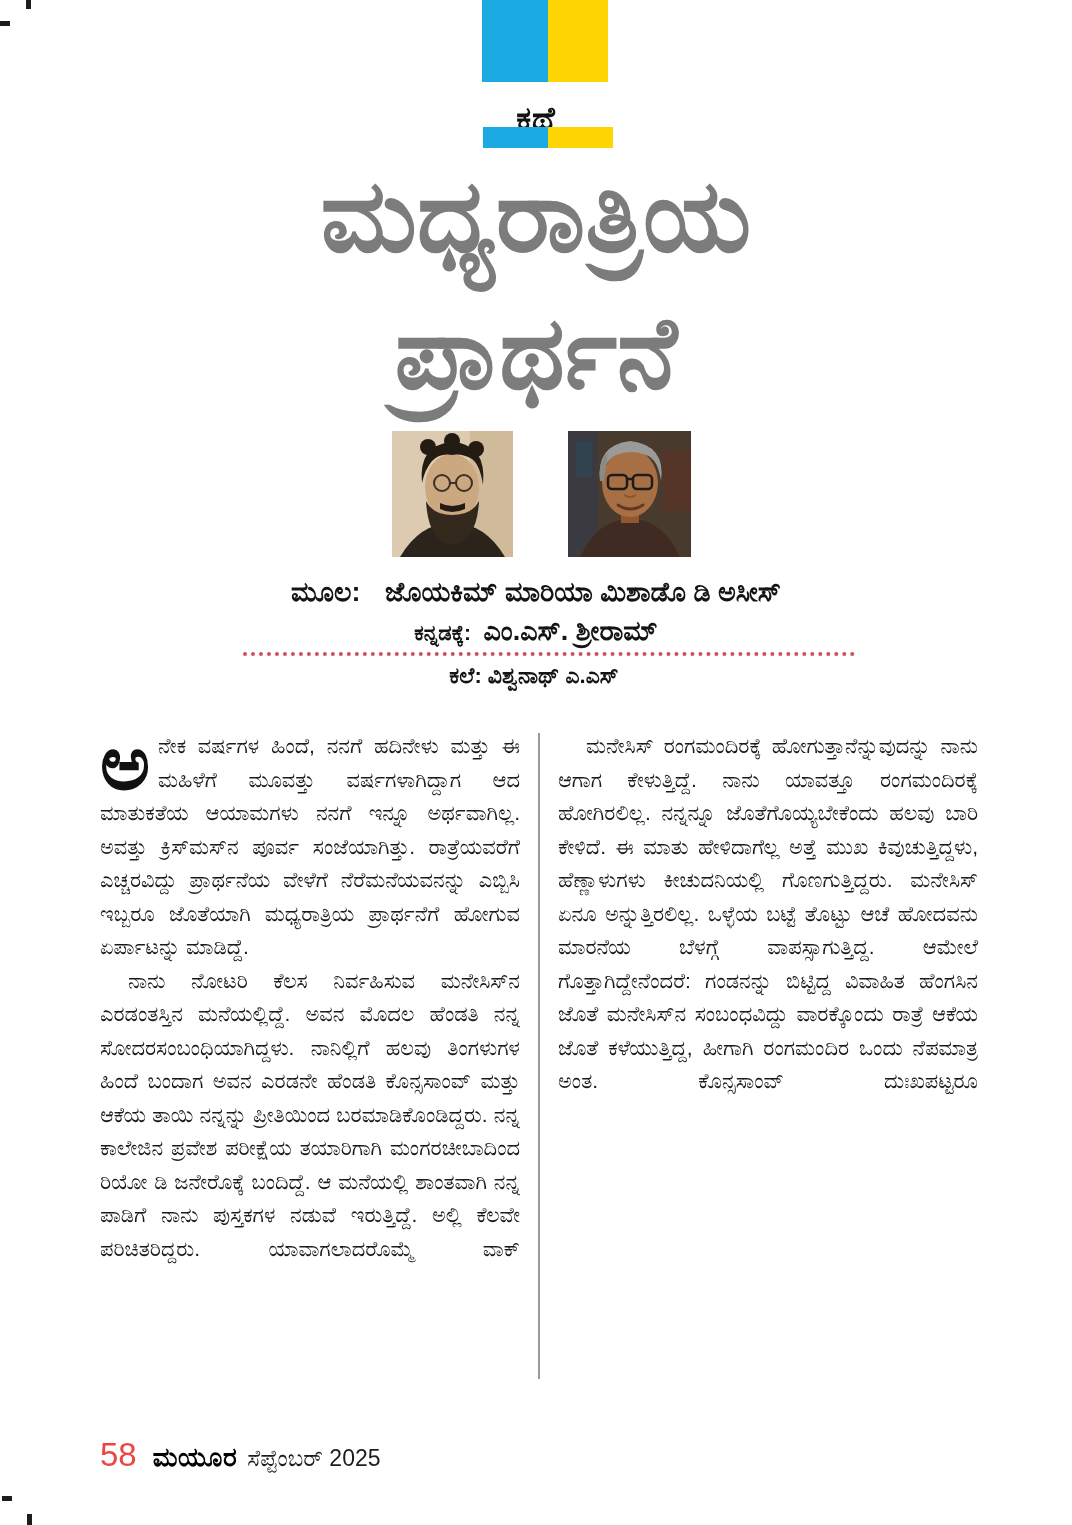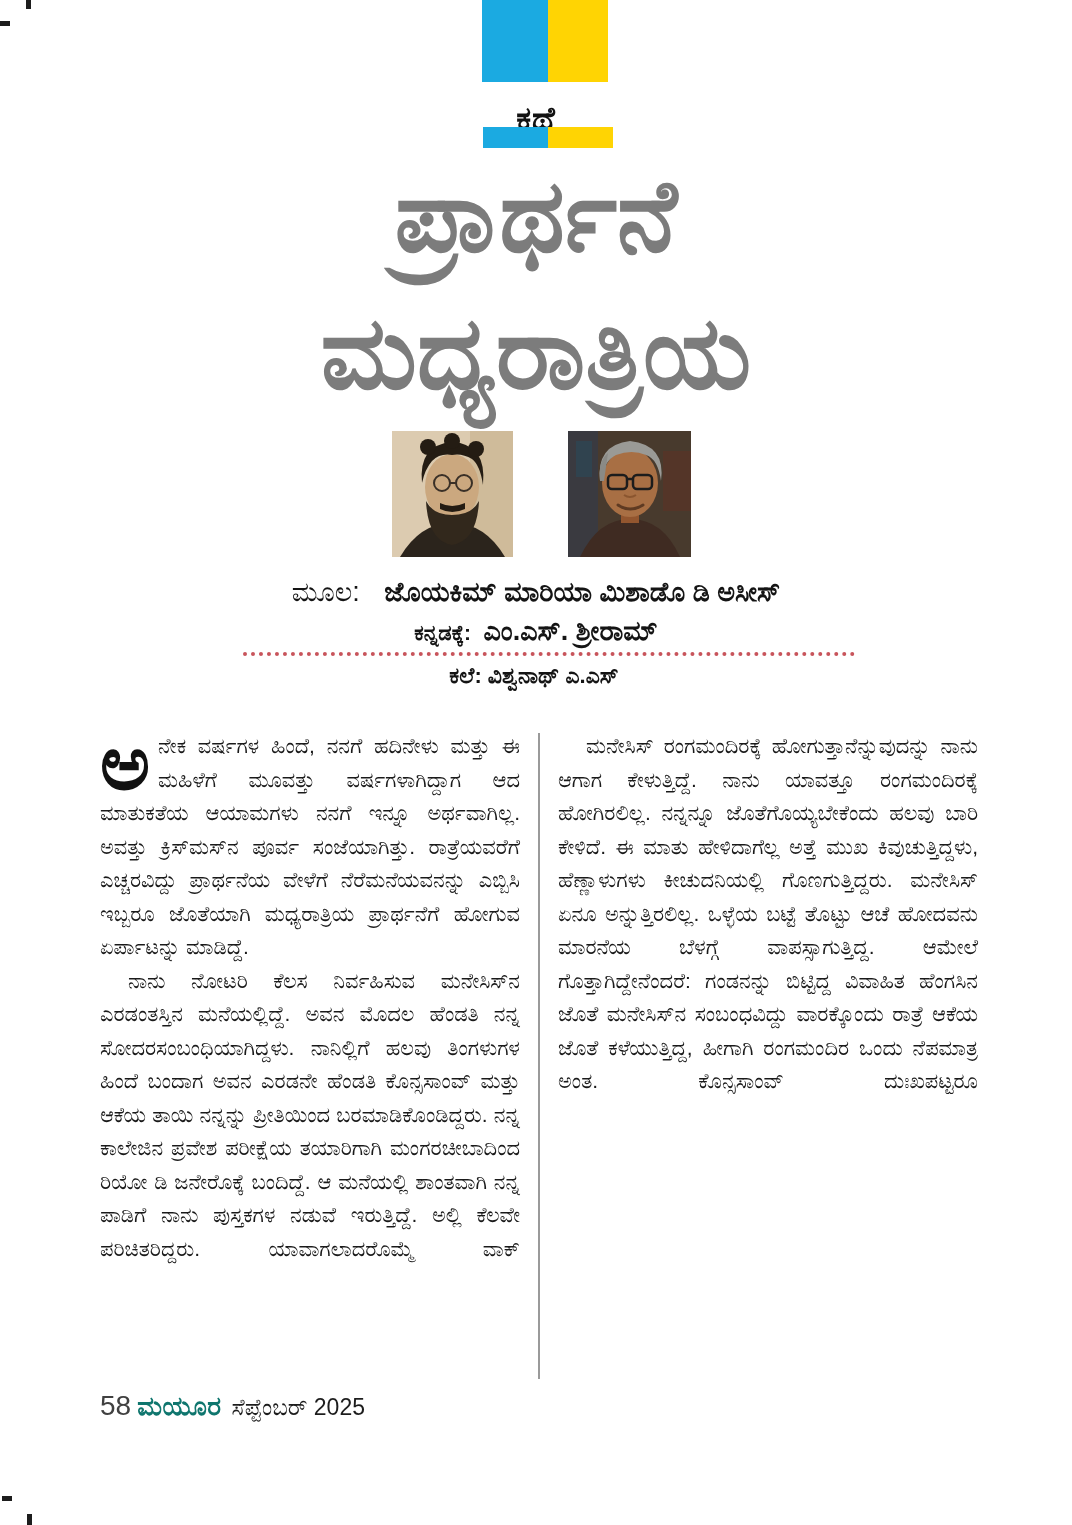--- a/index.html
+++ b/index.html
@@ -52,21 +52,21 @@
   .photo { position: absolute; top: 431px; overflow: hidden; }
   .photo-left  { left: 392px; width: 121px; height: 126px; }
   .photo-right { left: 568px; width: 123px; height: 126px; }
   .photo svg { display: block; }
 
   
   .credit-origin {
     position: absolute; left: 0; top: 577px; width: 1072px;
     text-align: center; font-size: 27px; color: #141414;
   }
-  .credit-origin .label { font-weight: 400; }
+  .credit-origin .label { font-weight: 700; }
   .credit-origin .name  { font-weight: bold; margin-left: 17px; }
   .credit-translation {
     position: absolute; left: 0; top: 616px; width: 1072px;
     text-align: center; color: #141414;
   }
   .credit-translation .label { font-size: 21px; font-weight: 600; }
   .credit-translation .name  { font-size: 27px; font-weight: bold; margin-left: 8px; }
   .dotted-rule {
     position: absolute; left: 243px; top: 652px; width: 612px; height: 0;
     border-top: 4px dotted #c8545b;
@@ -94,23 +94,23 @@
   .dropcap {
     float: left; font-size: 76px; line-height: 60px; font-weight: 600;
     color: #111111; padding: 4px 8px 0 0;
   }
 
   
   .footer {
     position: absolute; left: 100px; top: 1390px;
     display: flex; align-items: baseline;
   }
-  .footer .page-number { font-size: 28px; font-weight: 500; color: #404040; }
+  .footer .page-number { font-size: 33px; font-weight: 500; color: #ef4444; margin-top: 46px; }
   .footer .magazine-logo {
-    font-size: 26px; font-weight: bold; color: #0f766e; margin-left: 6px;
+    font-size: 26px; font-weight: bold; color: #000000; margin-left: 16px;
     letter-spacing: 0.5px;
   }
   .footer .issue-date { font-size: 23px; color: #1d1d1d; margin-left: 10px; }
 </style>
 </head>
 <body>
 
 <div class="page">
 
   <div class="crop crop-tick-top"></div>
@@ -122,22 +122,22 @@
     <div class="half-blue"></div>
     <div class="half-yellow"></div>
   </div>
   <div class="kicker-label">ಕಥೆ</div>
   <div class="kicker-bar">
     <div class="half-blue"></div>
     <div class="half-yellow"></div>
   </div>
 
   <div class="title">
+    <div>ಮಧ್ಯರಾತ್ರಿಯ</div>
     <div>ಪ್ರಾರ್ಥನೆ</div>
-    <div>ಮಧ್ಯರಾತ್ರಿಯ</div>
   </div>
 
   <div class="photo photo-left">
     <svg width="121" height="126" viewBox="0 0 121 126" xmlns="http://www.w3.org/2000/svg">
       <rect width="121" height="126" fill="#dccbb0"></rect>
       <rect x="78" width="43" height="126" fill="#cfbb9a"></rect>
       <path d="M8,126 Q28,92 60,92 Q93,92 113,126 Z" fill="#2b241c"></path>
       <rect x="52" y="78" width="17" height="18" fill="#c29b72"></rect>
       <ellipse cx="60" cy="56" rx="27" ry="33" fill="#cba87f"></ellipse>
       <path d="M30,52 Q26,14 60,11 Q95,13 91,54 Q88,34 80,28 Q70,22 60,24 Q48,22 40,30 Q33,38 30,52 Z" fill="#241c13"></path>

